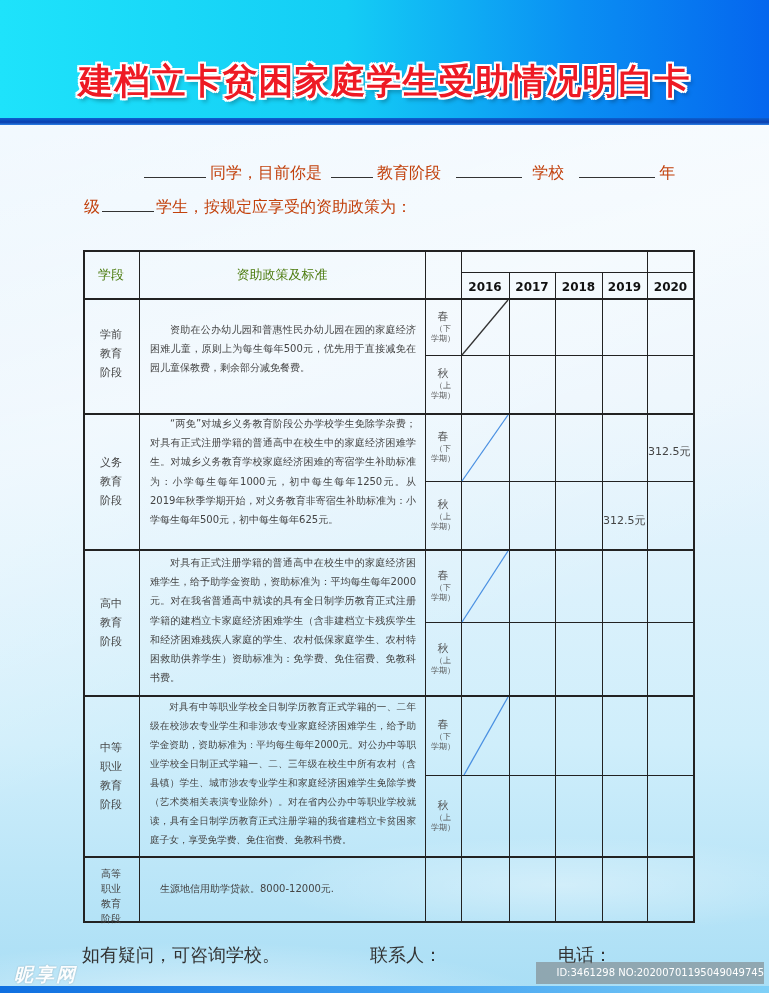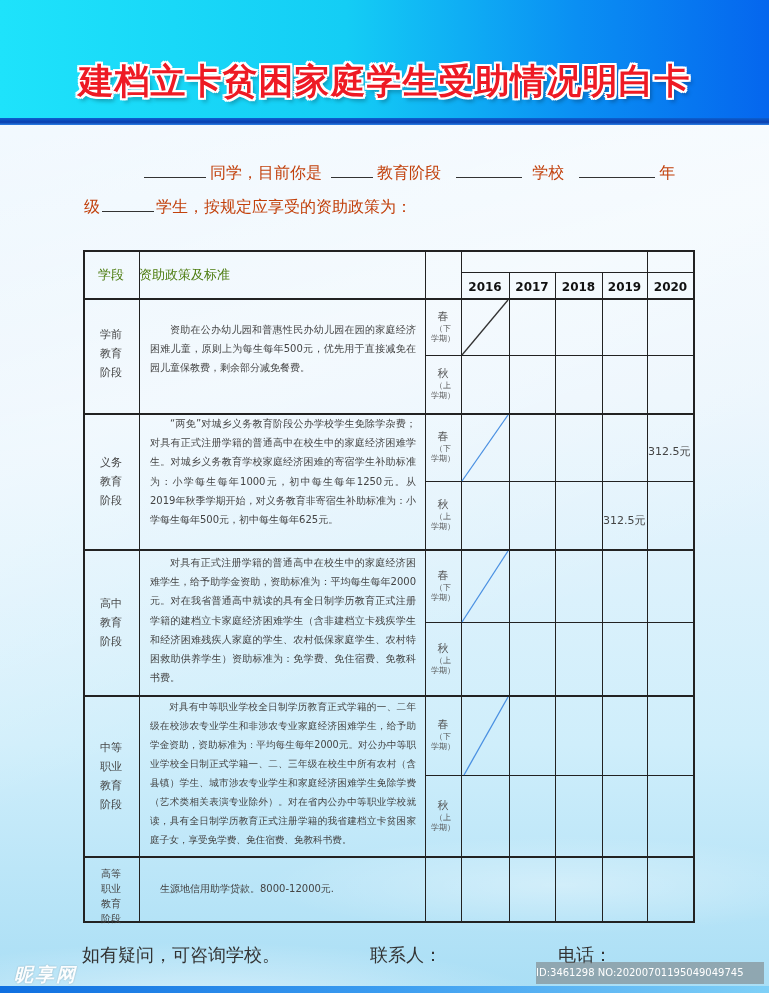--- a/index.html
+++ b/index.html
@@ -67,21 +67,21 @@
     position: absolute; left: 14px; top: 962px; font-size: 19px; font-weight: bold; font-style: italic;
     color: #fff; opacity: 0.95; letter-spacing: 2px; text-shadow: 0 0 2px rgba(0,0,0,0.25);
   }
   .watermark-url {
     position: absolute; left: 100px; top: 966px; font-size: 15px; font-weight: bold; font-style: italic;
     color: #4d7c0f; opacity: 0.95; text-shadow: 0 0 2px rgba(0,0,0,0.25); margin-top: 32px;
   }
   .watermark-id {
     position: absolute; left: 536px; top: 962px; width: 228px; height: 22px;
     background: rgba(120,120,120,0.55); color: #fff; font-size: 10px; line-height: 22px;
-    text-align: left; white-space: nowrap;
+    text-align: right; white-space: nowrap;
   }
   .bottom-bar {
     position: absolute; left: 0; top: 986px; width: 769px; height: 7px;
     background: linear-gradient(90deg, #0f6fe0 0%, #3b9cf0 50%, #7fd0f7 100%);
   }
   svg.diag { position: absolute; left: 0; top: 0; width: 769px; height: 993px; pointer-events: none; }
 </style>
 </head>
 <body>
 
@@ -126,21 +126,21 @@
 </div>
 
 <svg class="diag">
   <line x1="462" y1="355" x2="508" y2="300" stroke="#333" stroke-width="1.3"></line>
   <line x1="462" y1="481" x2="508" y2="415" stroke="#4a90e2" stroke-width="1.3"></line>
   <line x1="462" y1="622" x2="508" y2="551" stroke="#4a90e2" stroke-width="1.3"></line>
   <line x1="464" y1="775" x2="508" y2="697" stroke="#4a90e2" stroke-width="1.3"></line>
 </svg>
 
 <div class="txt" style="left:83px;top:266px;width:56px;text-align:center;font-size:13px">学段</div>
-<div class="txt" style="left:139px;top:266px;width:286px;text-align:left;font-size:13px">资助政策及标准</div>
+<div class="txt" style="left:139px;top:266px;width:286px;text-align:center;font-size:13px">资助政策及标准</div>
 <div class="year" style="left:461px;top:280px;width:48px">2016</div>
 <div class="year" style="left:509px;top:280px;width:46px">2017</div>
 <div class="year" style="left:555px;top:280px;width:47px">2018</div>
 <div class="year" style="left:602px;top:280px;width:45px">2019</div>
 <div class="year" style="left:647px;top:280px;width:47px">2020</div>
 
 <div class="stage-label" style="left:83px;top:298px;width:56px;height:111px;white-space:pre-line">学前
 教育
 阶段</div>
 <div class="stage-label" style="left:83px;top:413px;width:56px;height:136px;white-space:pre-line">义务

